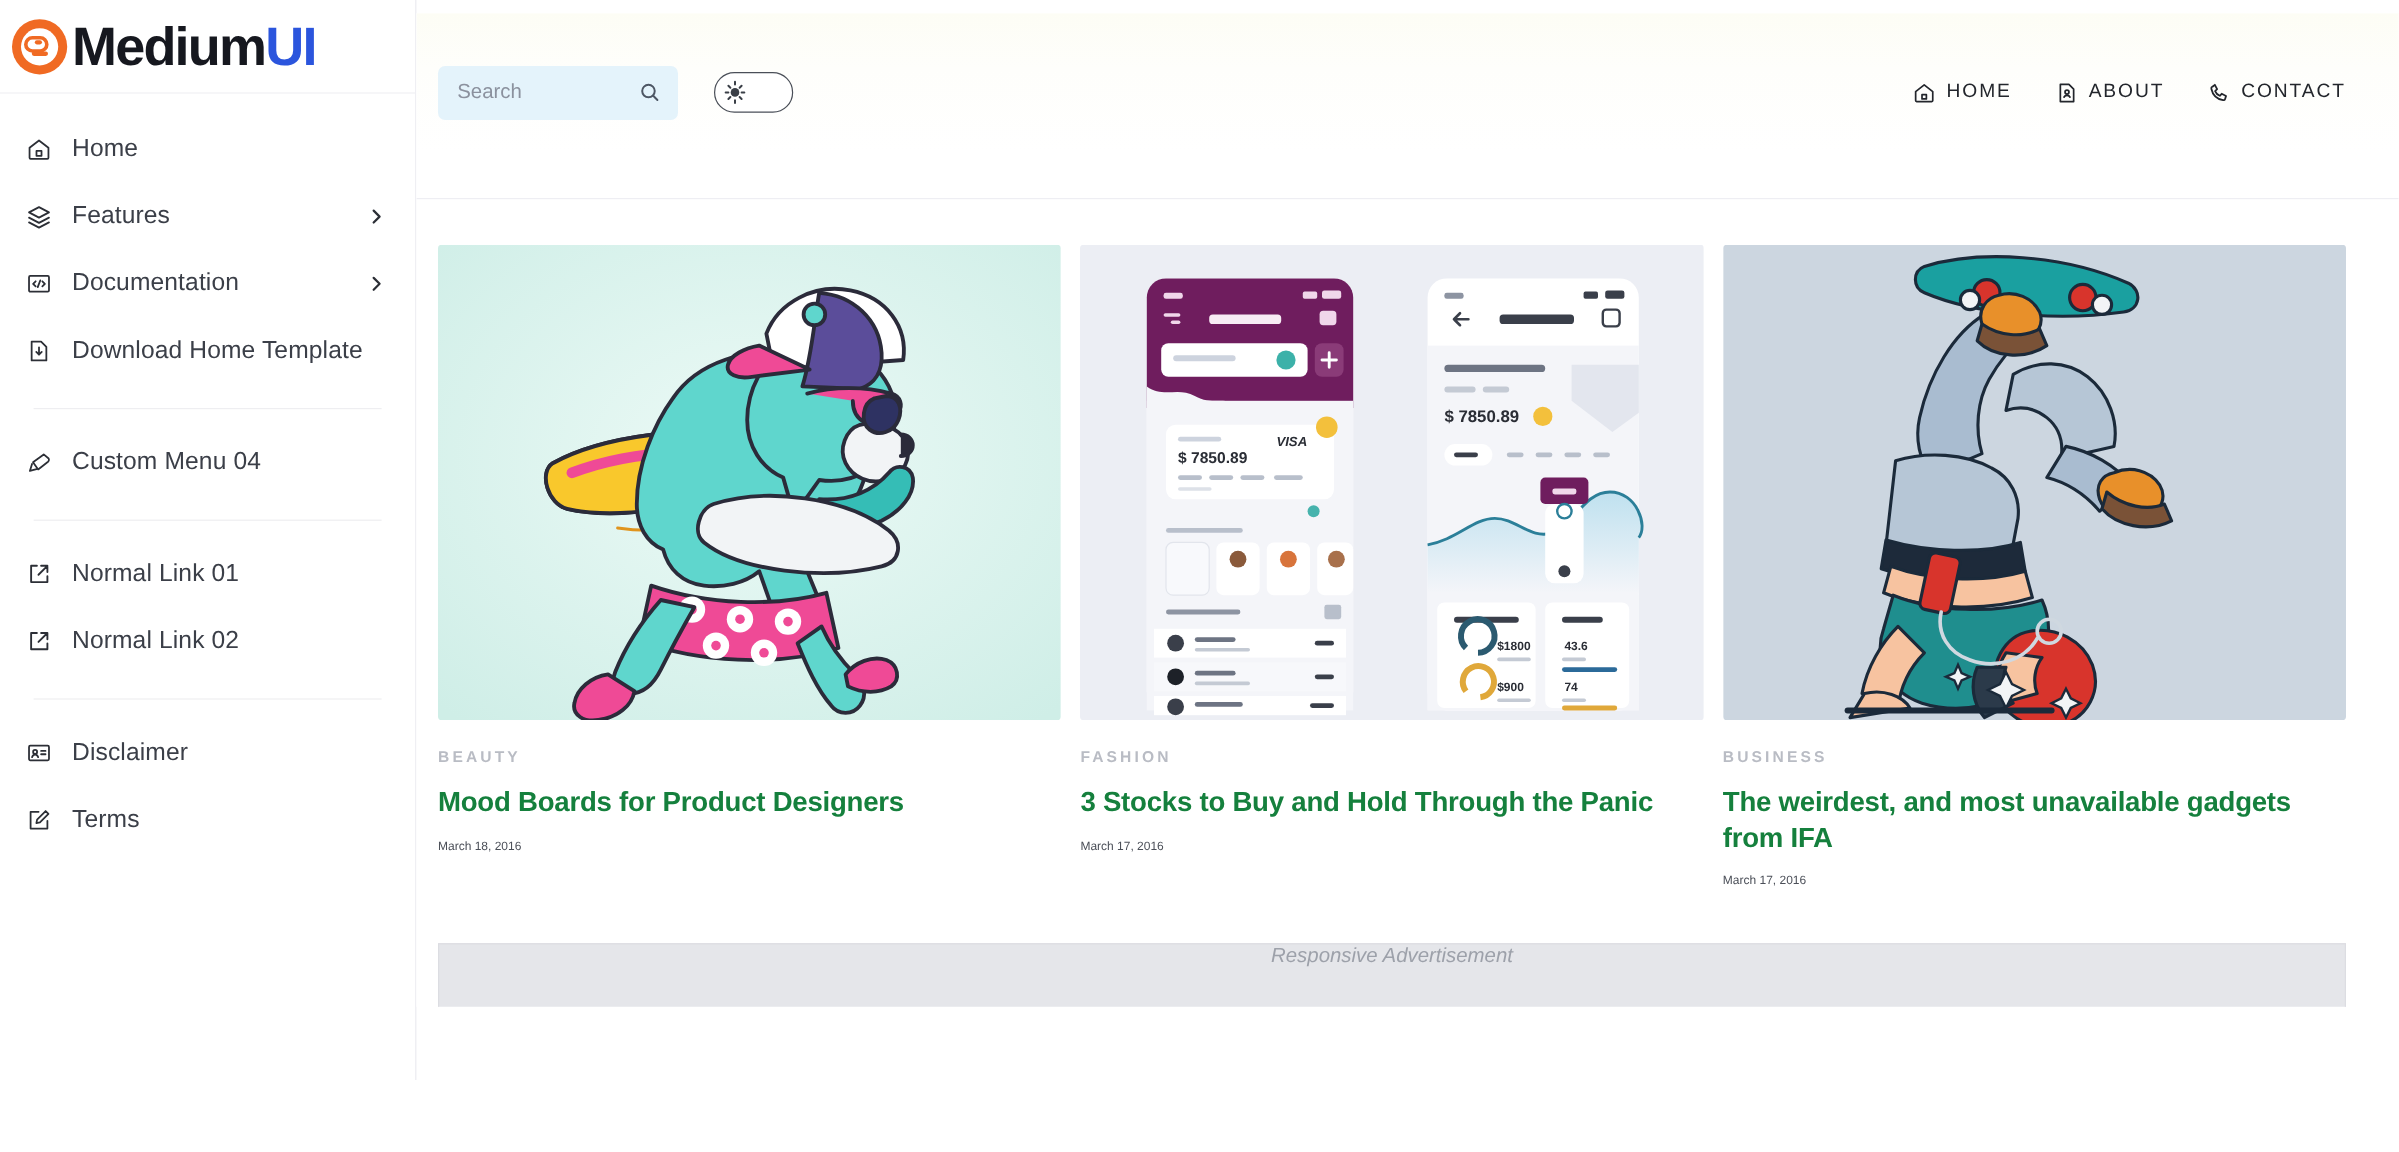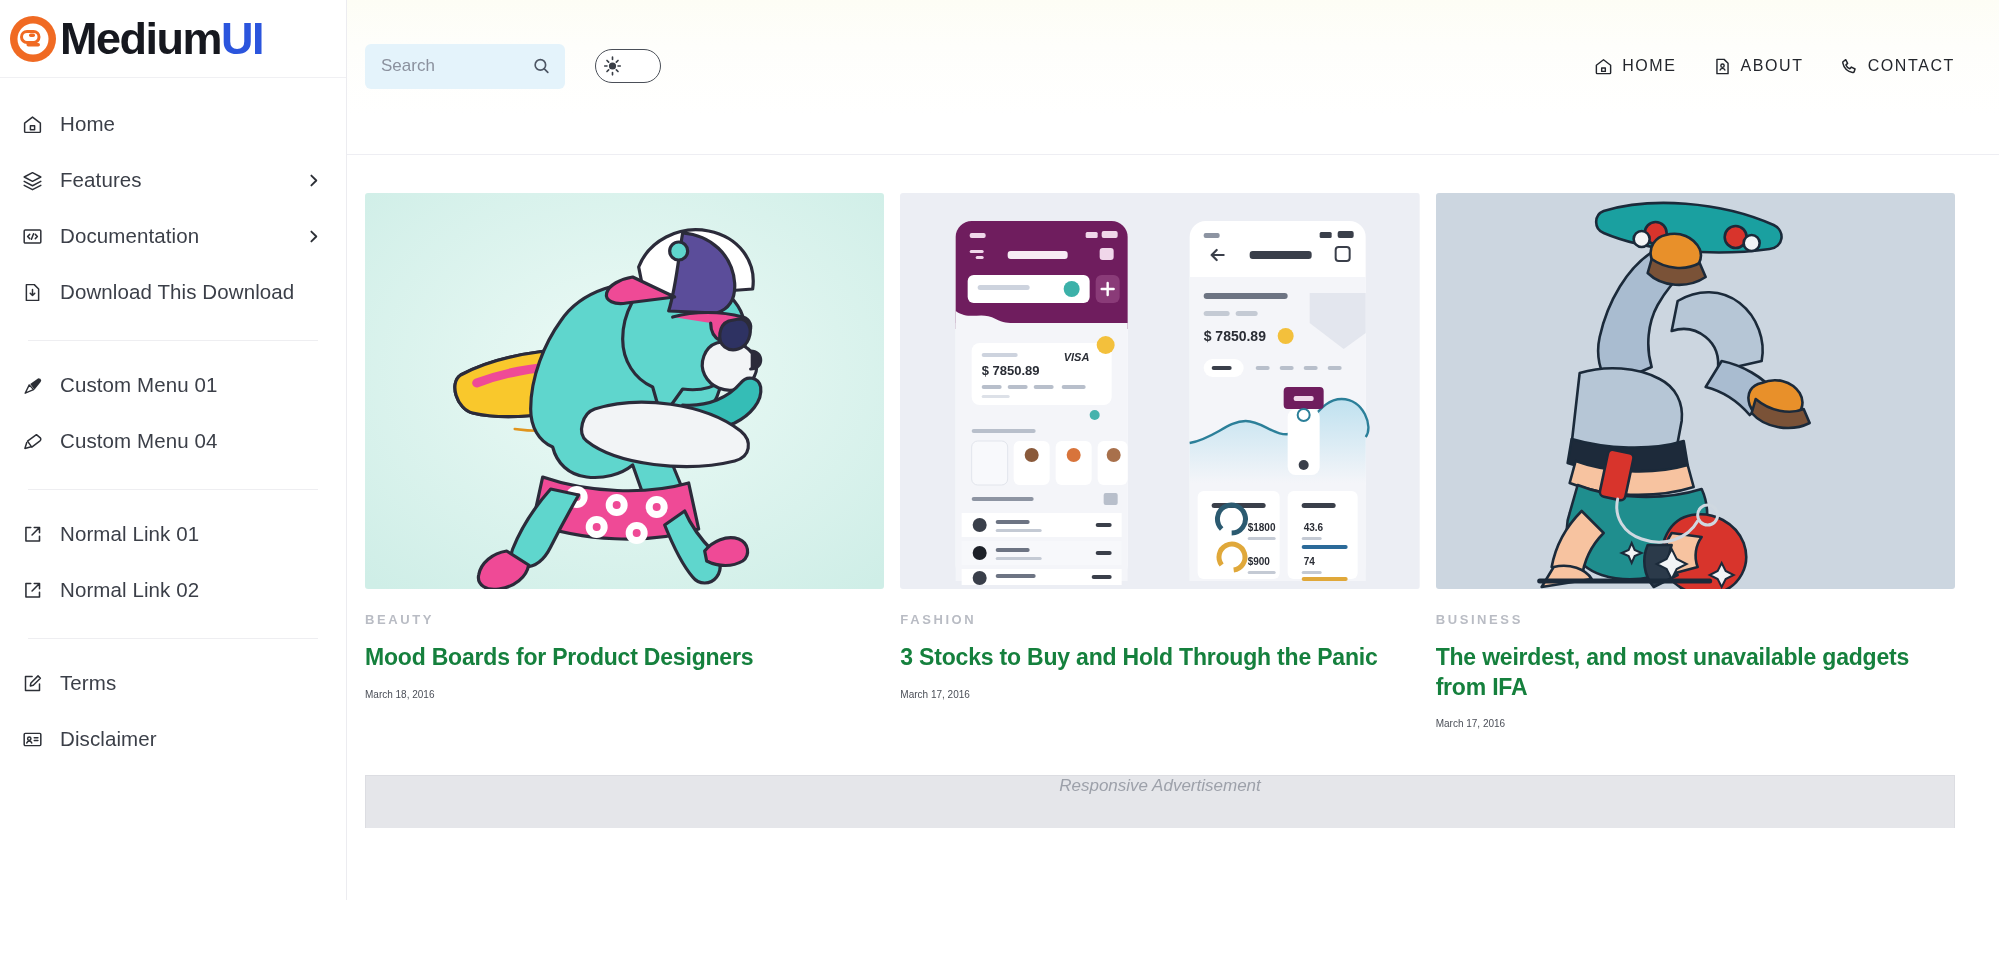--- a/index.html
+++ b/index.html
@@ -49,21 +49,21 @@
     color: #2c2f36;
   }
   .nav-ico svg { display: block; }
   .nav-label {
     font-size: 20.5px; color: #3b3f48; letter-spacing: .1px;
     white-space: nowrap; margin-left: 8px;
   }
   .nav-caret { margin-left: auto; color: #2c2f36; display: flex; align-items: center; }
 
   
-  .main { flex: 1 1 auto; height: 828px; position: relative; background: #fff; overflow: hidden; }
+  .main { flex: 1 1 auto; height: 828px; position: relative; background: #fff; overflow: hidden; margin-top: 11px; }
 
   .topbar {
     height: 155px; position: relative;
     background: linear-gradient(180deg, #fdfdf5 0%, #fefefb 30%, #ffffff 75%);
     border-bottom: 1px solid #eeeef3;
     display: flex; align-items: flex-start;
   }
   .topbar-inner {
     width: 100%; padding: 0 44px 0 18px;
     display: flex; align-items: center; height: 132px;
@@ -205,36 +205,27 @@
           </span>
         </div>
 
         <div class="nav-item">
           <span class="nav-ico">
             <svg width="21" height="21" viewBox="0 0 24 24" fill="none" stroke="currentColor" stroke-width="1.7" stroke-linecap="round" stroke-linejoin="round">
                 <path d="M5 3h9l5 5v13H5z"></path>
                 <path d="M12 8.5v7m0 0-2.6-2.6M12 15.5l2.6-2.6"></path>
               </svg>
           </span>
-          <span class="nav-label">Download This Download</span>
+          <span class="nav-label">Download Home Template</span>
         </div>
       </div>
 
       <div class="nav-sep"></div>
 
       <div class="nav-group">
-        <div class="nav-item">
-          <span class="nav-ico">
-            <svg width="21" height="21" viewBox="0 0 24 24" fill="currentColor">
-                <path d="M18.6 3.6 9.4 10.2l4.8 6.6 7.1-8.9a2.6 2.6 0 0 0-.4-3.6z"></path>
-                <path d="M8.3 11.3 3.6 20.8l9.6-4.1z" fill="none" stroke="currentColor" stroke-width="1.6" stroke-linejoin="round"></path>
-              </svg>
-          </span>
-          <span class="nav-label">Custom Menu 01</span>
-        </div>
         <div class="nav-item">
           <span class="nav-ico">
             <svg width="21" height="21" viewBox="0 0 24 24" fill="none" stroke="currentColor" stroke-width="1.7" stroke-linejoin="round">
                 <path d="M16.5 4.2 6.3 11.6l4.9 6.9 9.4-7.3a2.4 2.4 0 0 0 .3-3.4z"></path>
                 <path d="M5.6 12.6 3.3 19.9l7.3-2" fill="none"></path>
               </svg>
           </span>
           <span class="nav-label">Custom Menu 04</span>
         </div>
       </div>
@@ -258,38 +249,38 @@
                 <path d="M14 4h6v6M20 4l-8.5 8.5"></path>
               </svg>
           </span>
           <span class="nav-label">Normal Link 02</span>
         </div>
       </div>
 
       <div class="nav-sep"></div>
 
       <div class="nav-group">
-        <div class="nav-item">
-          <span class="nav-ico">
-            <svg width="21" height="21" viewBox="0 0 24 24" fill="none" stroke="currentColor" stroke-width="1.7" stroke-linecap="round" stroke-linejoin="round">
-                <path d="M20 12.6V20H4V4h7.6"></path>
-                <path d="M18.3 3.3 21 6l-8.1 8.1-3.4.7.7-3.4z"></path>
-              </svg>
-          </span>
-          <span class="nav-label">Terms</span>
-        </div>
         <div class="nav-item">
           <span class="nav-ico">
             <svg width="21" height="21" viewBox="0 0 24 24" fill="none" stroke="currentColor" stroke-width="1.7" stroke-linecap="round" stroke-linejoin="round">
                 <rect x="2.5" y="5" width="19" height="14" rx="1.2"></rect>
                 <circle cx="8.3" cy="11" r="1.9"></circle>
                 <path d="M5.4 16c.5-1.6 1.6-2.4 2.9-2.4s2.4.8 2.9 2.4M14 10h4.2M14 13.2h4.2"></path>
               </svg>
           </span>
           <span class="nav-label">Disclaimer</span>
+        </div>
+        <div class="nav-item">
+          <span class="nav-ico">
+            <svg width="21" height="21" viewBox="0 0 24 24" fill="none" stroke="currentColor" stroke-width="1.7" stroke-linecap="round" stroke-linejoin="round">
+                <path d="M20 12.6V20H4V4h7.6"></path>
+                <path d="M18.3 3.3 21 6l-8.1 8.1-3.4.7.7-3.4z"></path>
+              </svg>
+          </span>
+          <span class="nav-label">Terms</span>
         </div>
       </div>
 
     </nav>
   </aside>
 
   <main class="main">
 
     <header class="topbar">
       <div class="topbar-inner">

